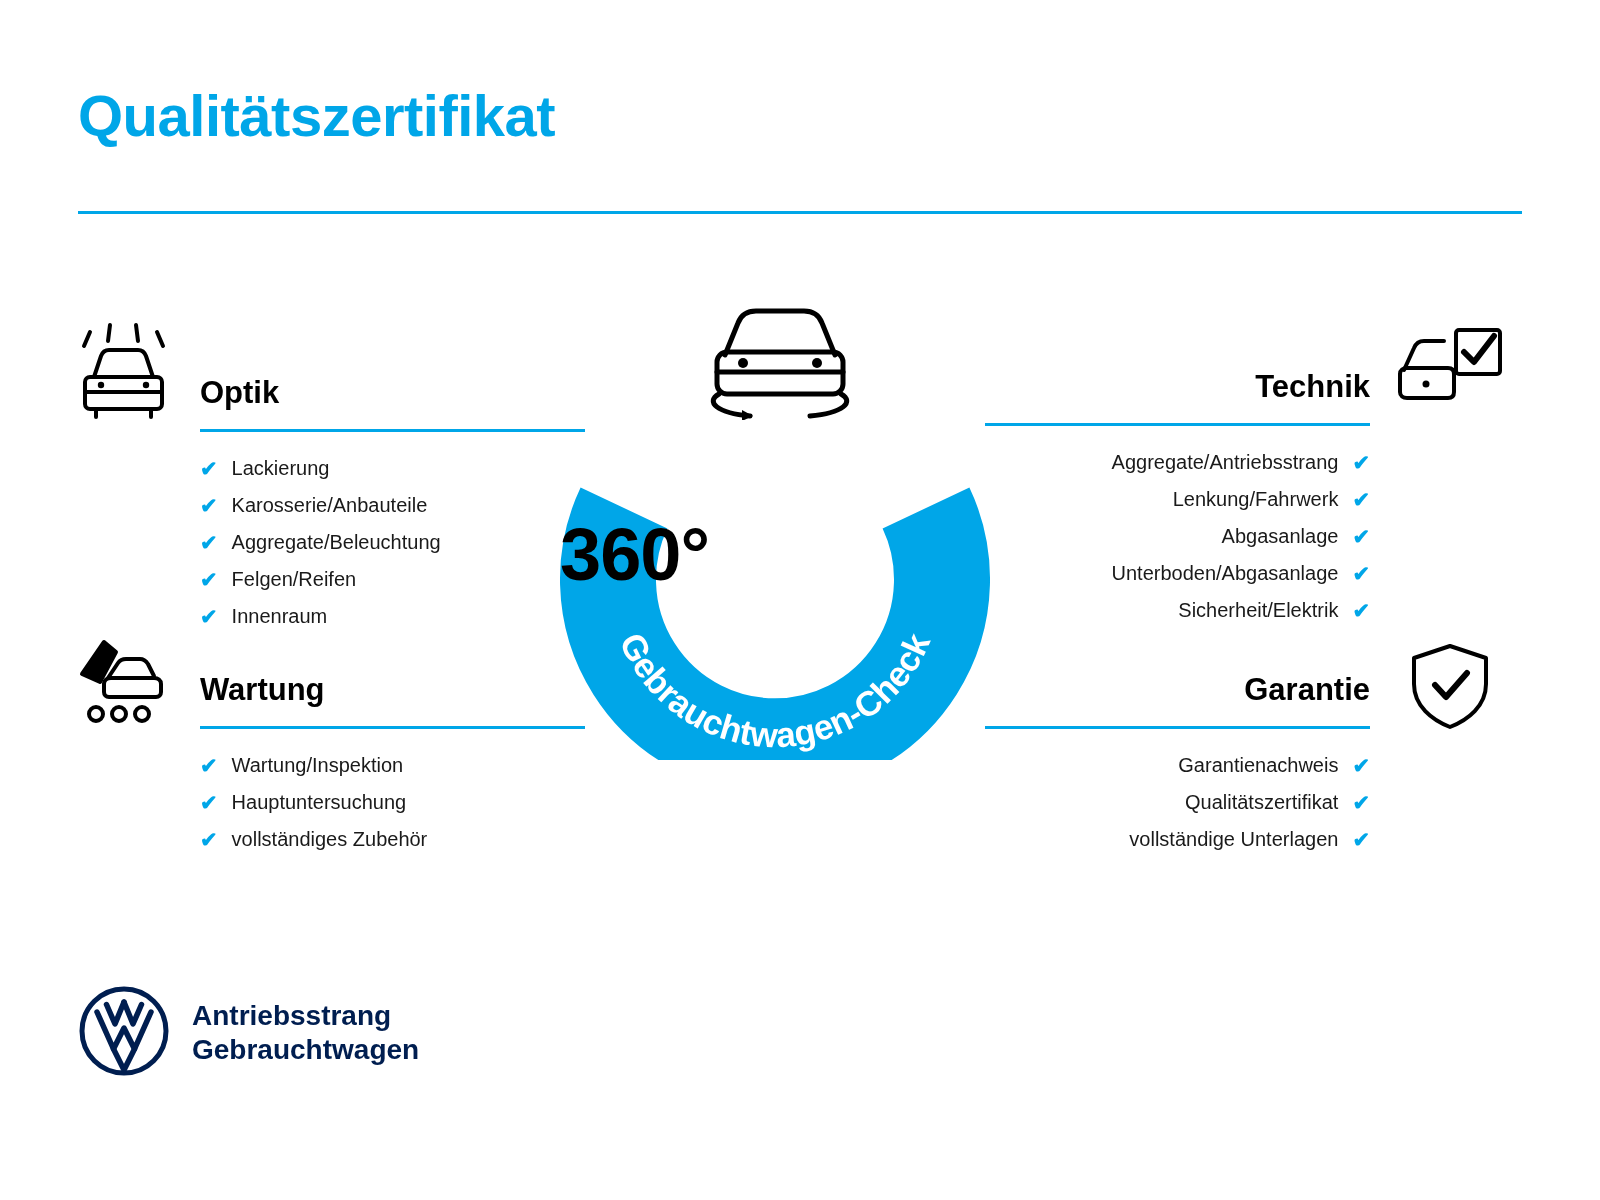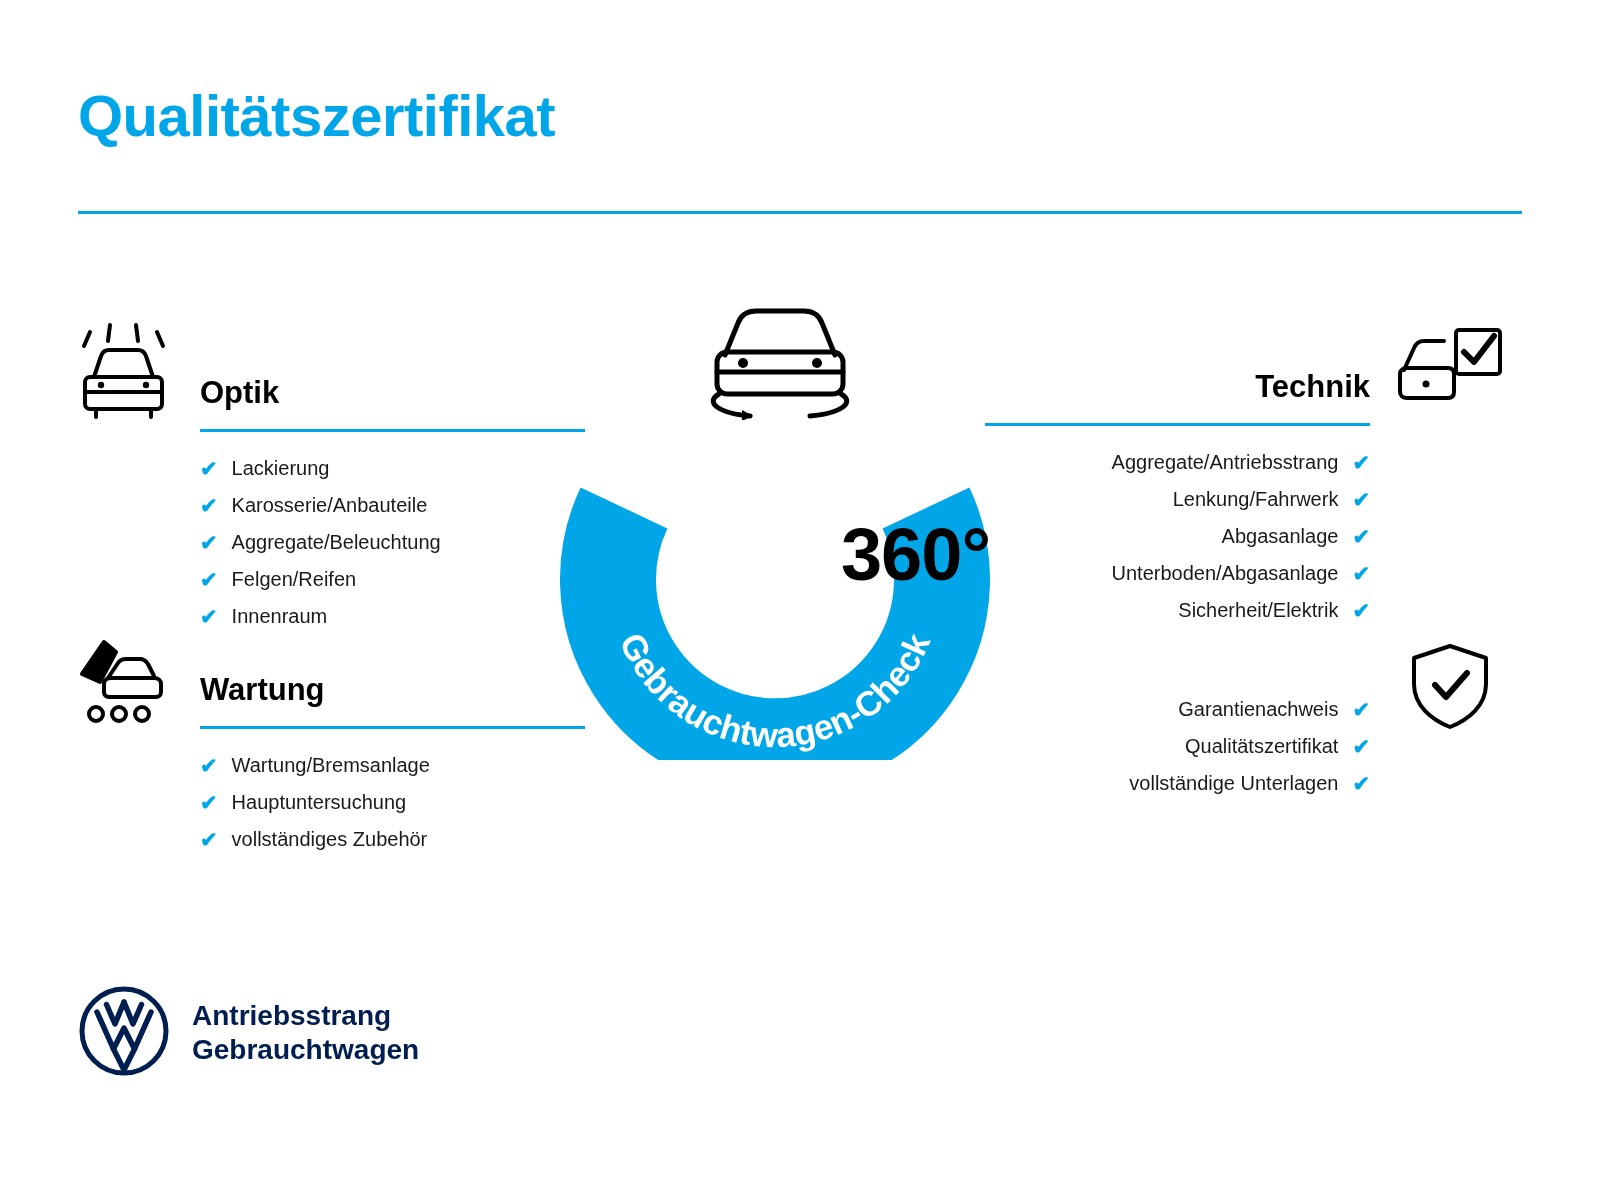--- a/index.html
+++ b/index.html
@@ -123,21 +123,21 @@
     left: 0;
     top: 100px;
     width: 430px;
     height: 360px;
   }
   .badge-text-360 {
     position: absolute;
     left: 0;
     top: 212px;
     width: 430px;
-    text-align: right;
+    text-align: left;
     font-size: 74px;
     font-weight: bold;
     color: #000;
     letter-spacing: -1px;
   }
   .car360 {
     position: absolute;
     left: 135px;
     top: 0px;
   }
@@ -248,21 +248,21 @@
   </div>
 
   <div class="section left" id="sec-wartung">
     <div class="section-head">
       <div class="section-title">Wartung</div>
       <div class="section-rule"></div>
     </div>
     <ul class="item-list">
       <li class="item">
         <span class="check">✔</span>
-        <span>Wartung/Bremsanlage</span>
+        <span>Wartung/Inspektion</span>
       </li>
       <li class="item">
         <span class="check">✔</span>
         <span>Hauptuntersuchung</span>
       </li>
       <li class="item">
         <span class="check">✔</span>
         <span>vollständiges Zubehör</span>
       </li>
     </ul>
@@ -291,20 +291,24 @@
         <span class="check">✔</span>
       </li>
       <li class="item">
         <span>Sicherheit/Elektrik</span>
         <span class="check">✔</span>
       </li>
     </ul>
   </div>
 
   <div class="section right" id="sec-garantie">
+    <div class="section-head">
+      <div class="section-title">Garantie</div>
+      <div class="section-rule"></div>
+    </div>
     <ul class="item-list">
       <li class="item">
         <span>Garantienachweis</span>
         <span class="check">✔</span>
       </li>
       <li class="item">
         <span>Qualitätszertifikat</span>
         <span class="check">✔</span>
       </li>
       <li class="item">

